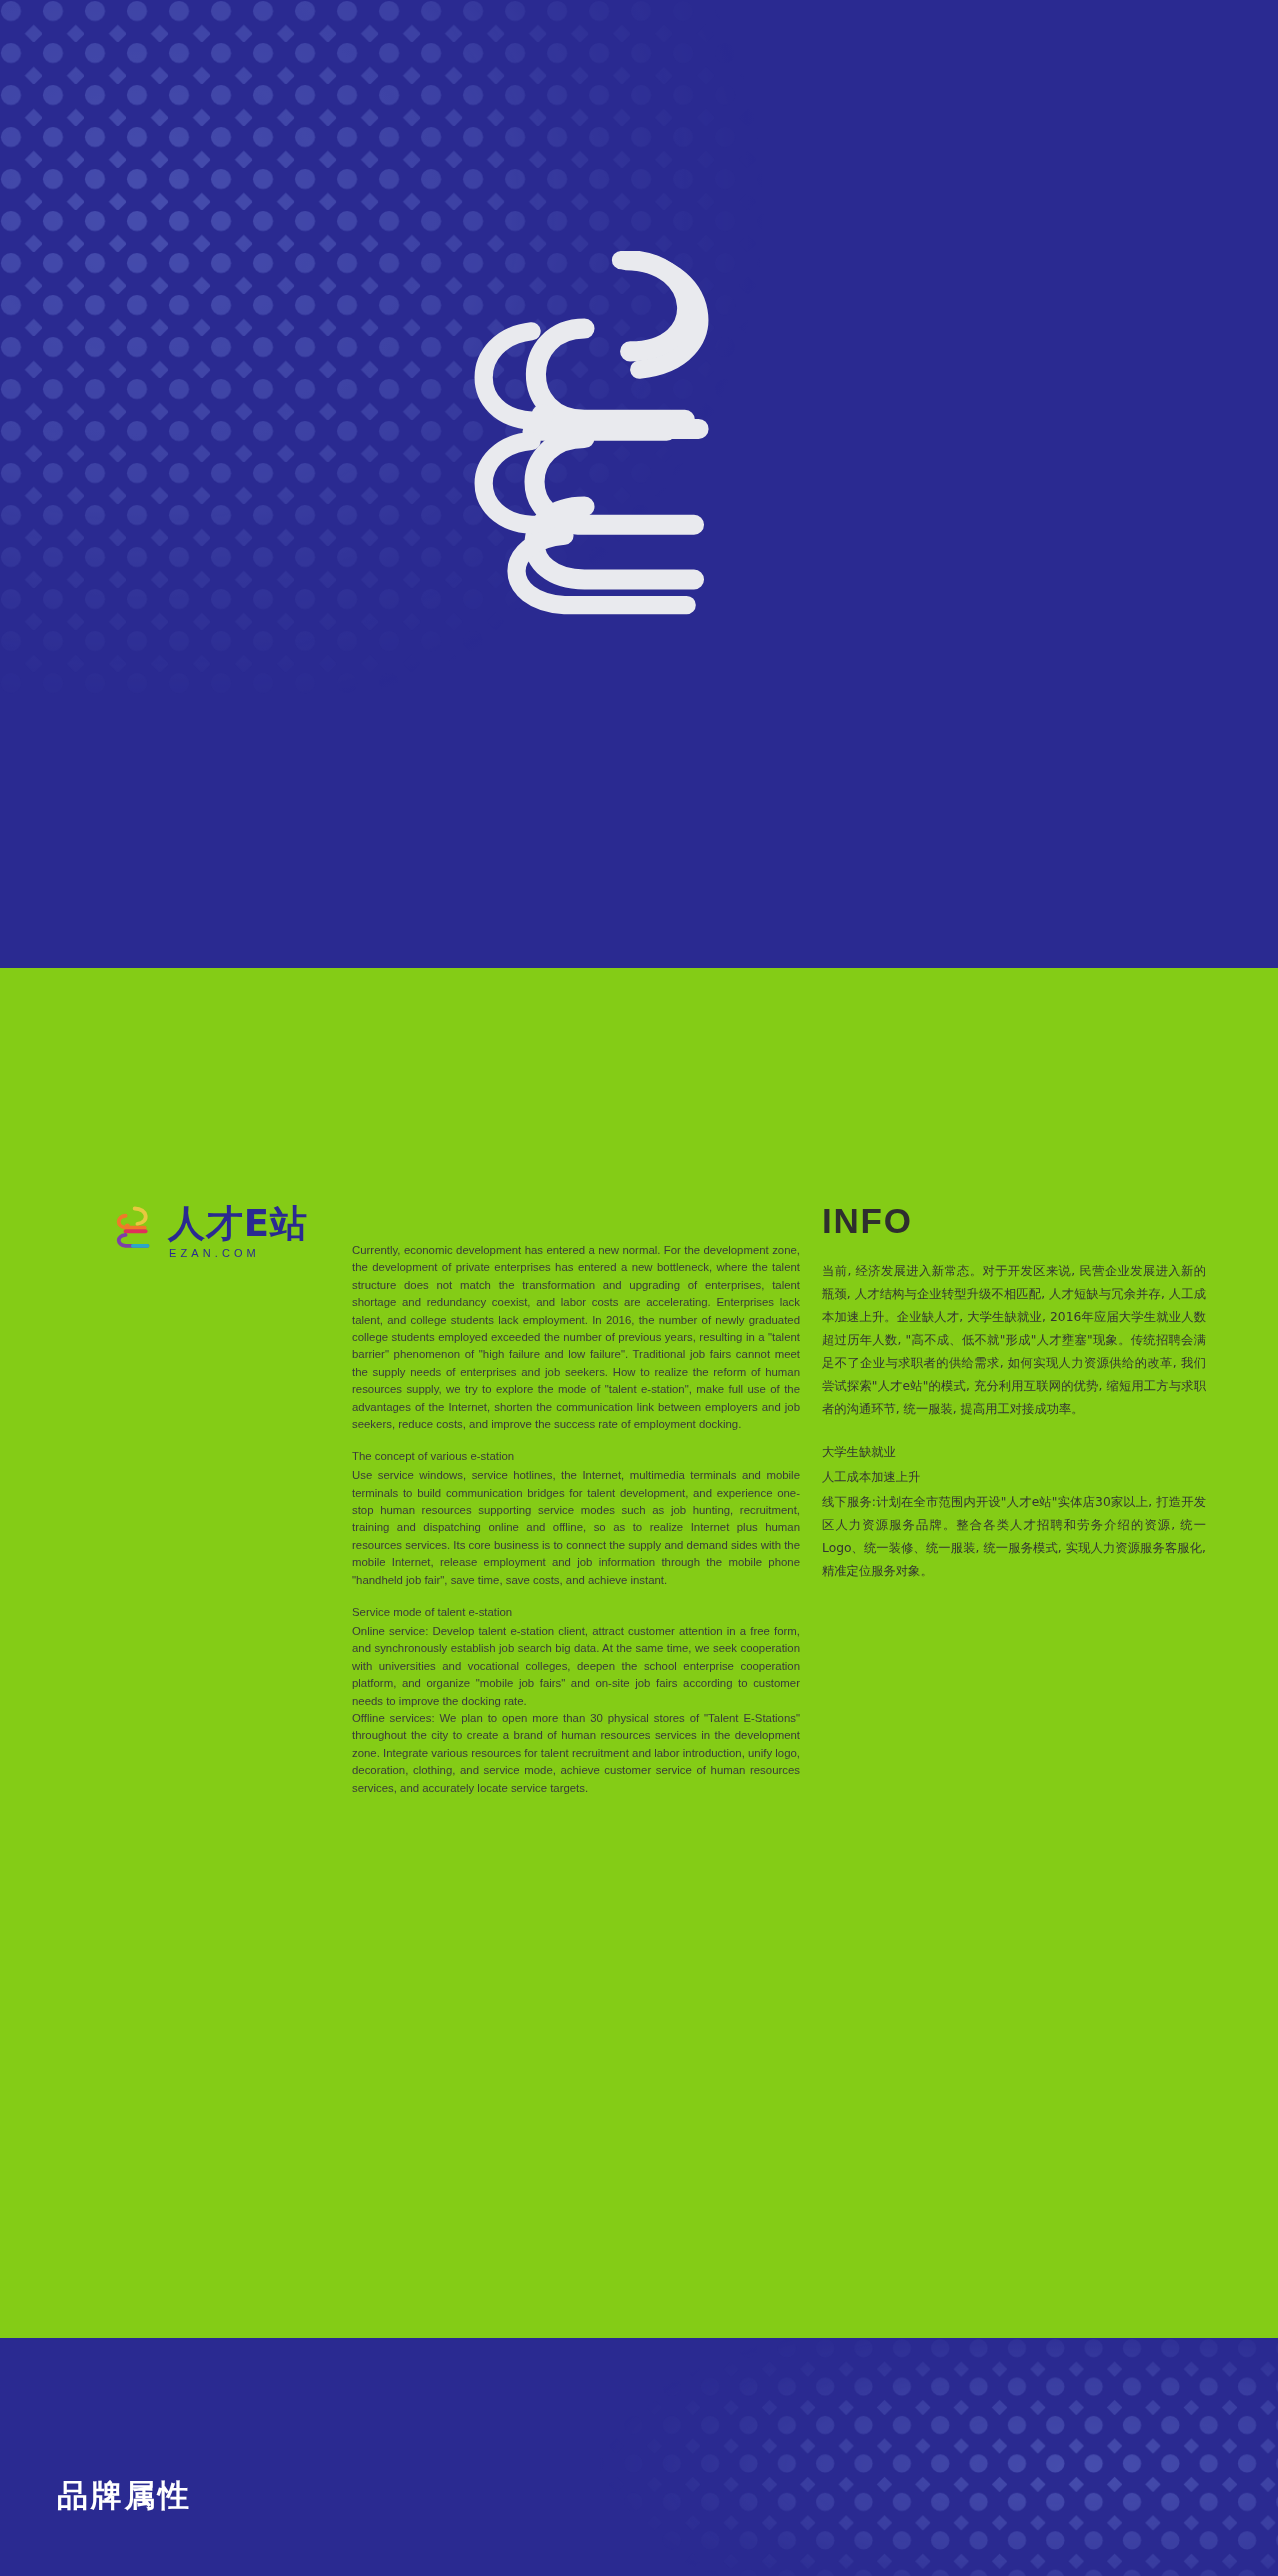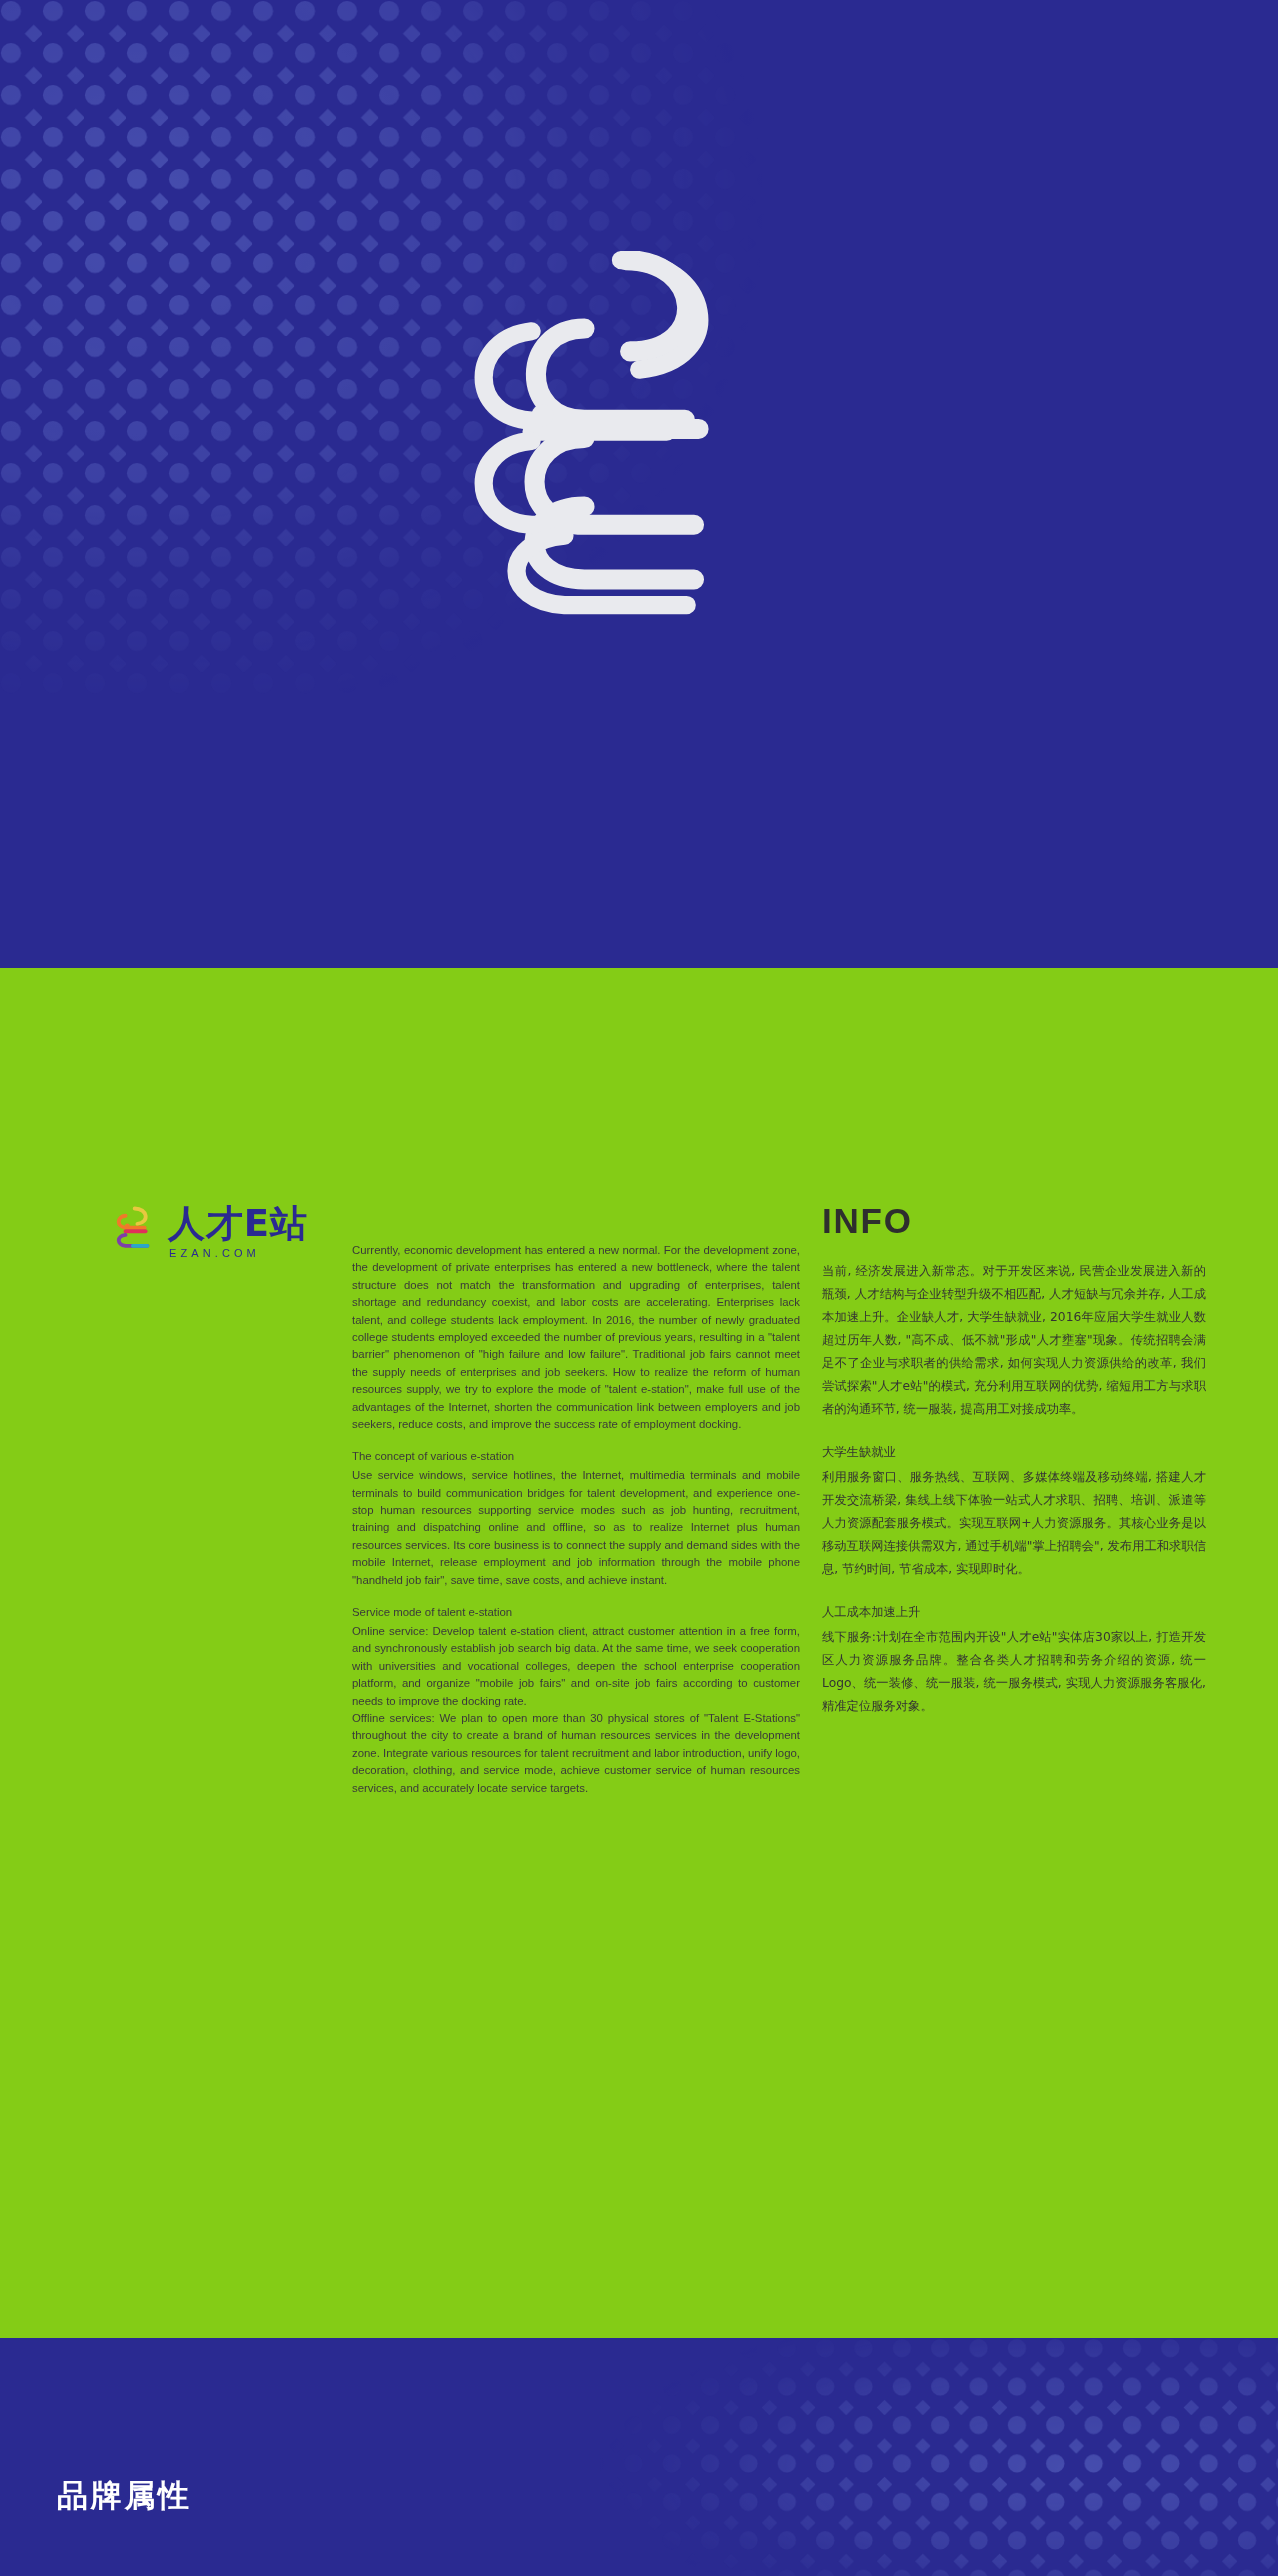--- a/index.html
+++ b/index.html
@@ -225,21 +225,20 @@
       <p class="sub">Service mode of talent e-station</p>
       <p style="margin-bottom:0">Online service: Develop talent e-station client, attract customer attention in a free form, and synchronously establish job search big data. At the same time, we seek cooperation with universities and vocational colleges, deepen the school enterprise cooperation platform, and organize "mobile job fairs" and on-site job fairs according to customer needs to improve the docking rate.</p>
       <p>Offline services: We plan to open more than 30 physical stores of "Talent E-Stations" throughout the city to create a brand of human resources services in the development zone. Integrate various resources for talent recruitment and labor introduction, unify logo, decoration, clothing, and service mode, achieve customer service of human resources services, and accurately locate service targets.</p>
     </div>
 
     <div class="info-title">INFO</div>
 
     <div class="col-cn">
       <p>当前, 经济发展进入新常态。对于开发区来说, 民营企业发展进入新的瓶颈, 人才结构与企业转型升级不相匹配, 人才短缺与冗余并存, 人工成本加速上升。企业缺人才, 大学生缺就业, 2016年应届大学生就业人数超过历年人数, "高不成、低不就"形成"人才壅塞"现象。传统招聘会满足不了企业与求职者的供给需求, 如何实现人力资源供给的改革, 我们尝试探索"人才e站"的模式, 充分利用互联网的优势, 缩短用工方与求职者的沟通环节, 统一服装, 提高用工对接成功率。</p>
       <p class="sub">大学生缺就业</p>
-      <p>利用服务窗口、服务热线、互联网、多媒体终端及移动终端, 搭建人才开发交流桥梁, 集线上线下体验一站式人才求职、招聘、培训、派遣等人力资源配套服务模式。实现互联网+人力资源服务。其核心业务是以移动互联网连接供需双方, 通过手机端"掌上招聘会", 发布用工和求职信息, 节约时间, 节省成本, 实现即时化。</p>
       <p class="sub">人工成本加速上升</p>
       <p>线下服务:计划在全市范围内开设"人才e站"实体店30家以上, 打造开发区人力资源服务品牌。整合各类人才招聘和劳务介绍的资源, 统一Logo、统一装修、统一服装, 统一服务模式, 实现人力资源服务客服化, 精准定位服务对象。</p>
     </div>
 
   </section>
 
   <section class="footer">
     <svg class="footer-dots" viewBox="0 0 760 260" preserveAspectRatio="none">
       <defs>
         <radialGradient id="ffade" cx="72%" cy="55%" r="70%">

